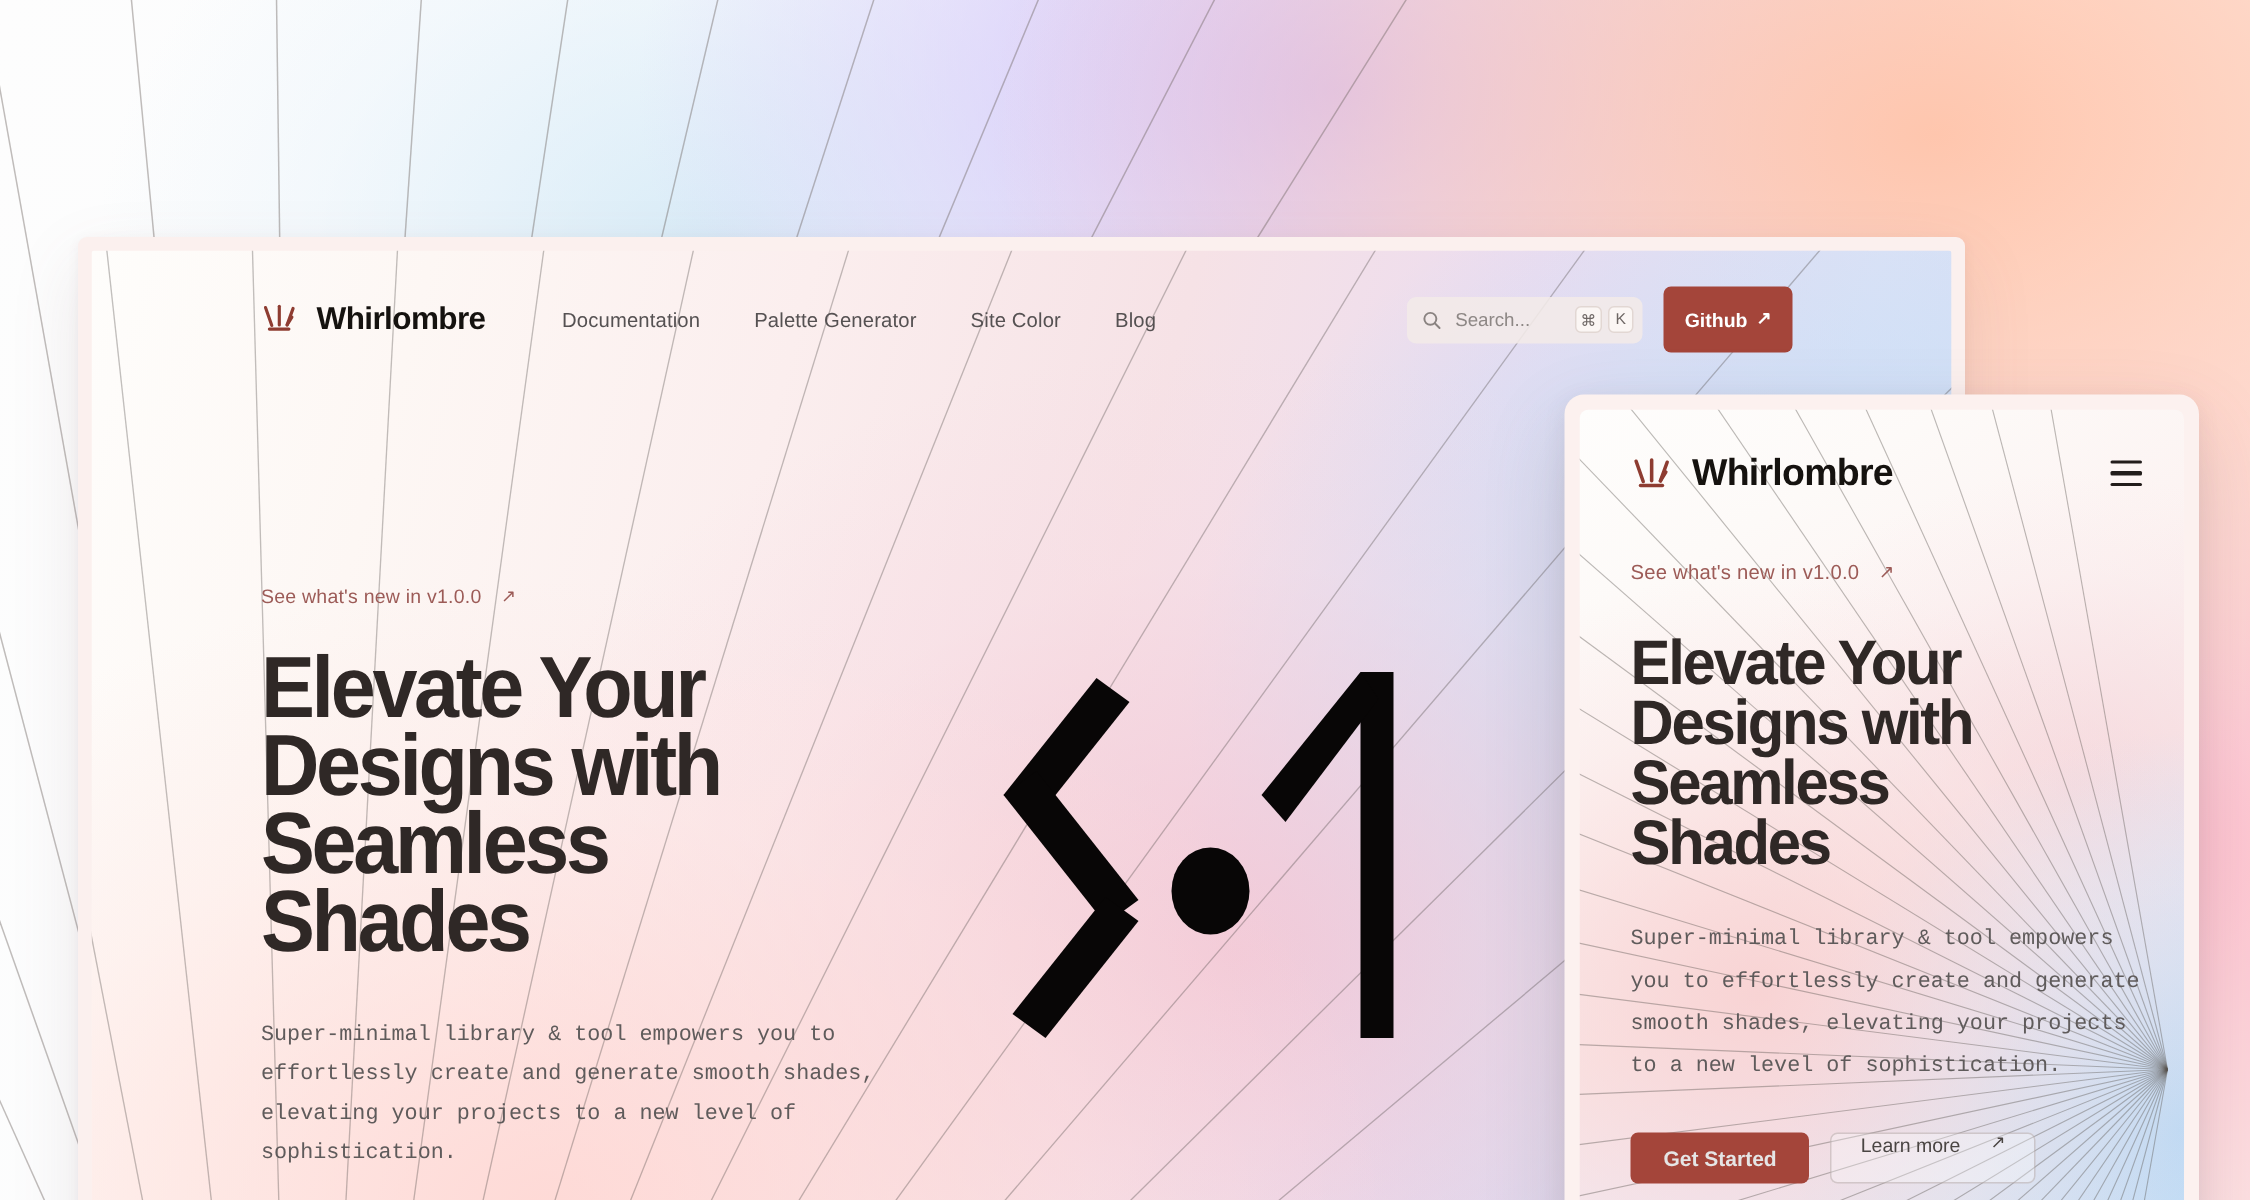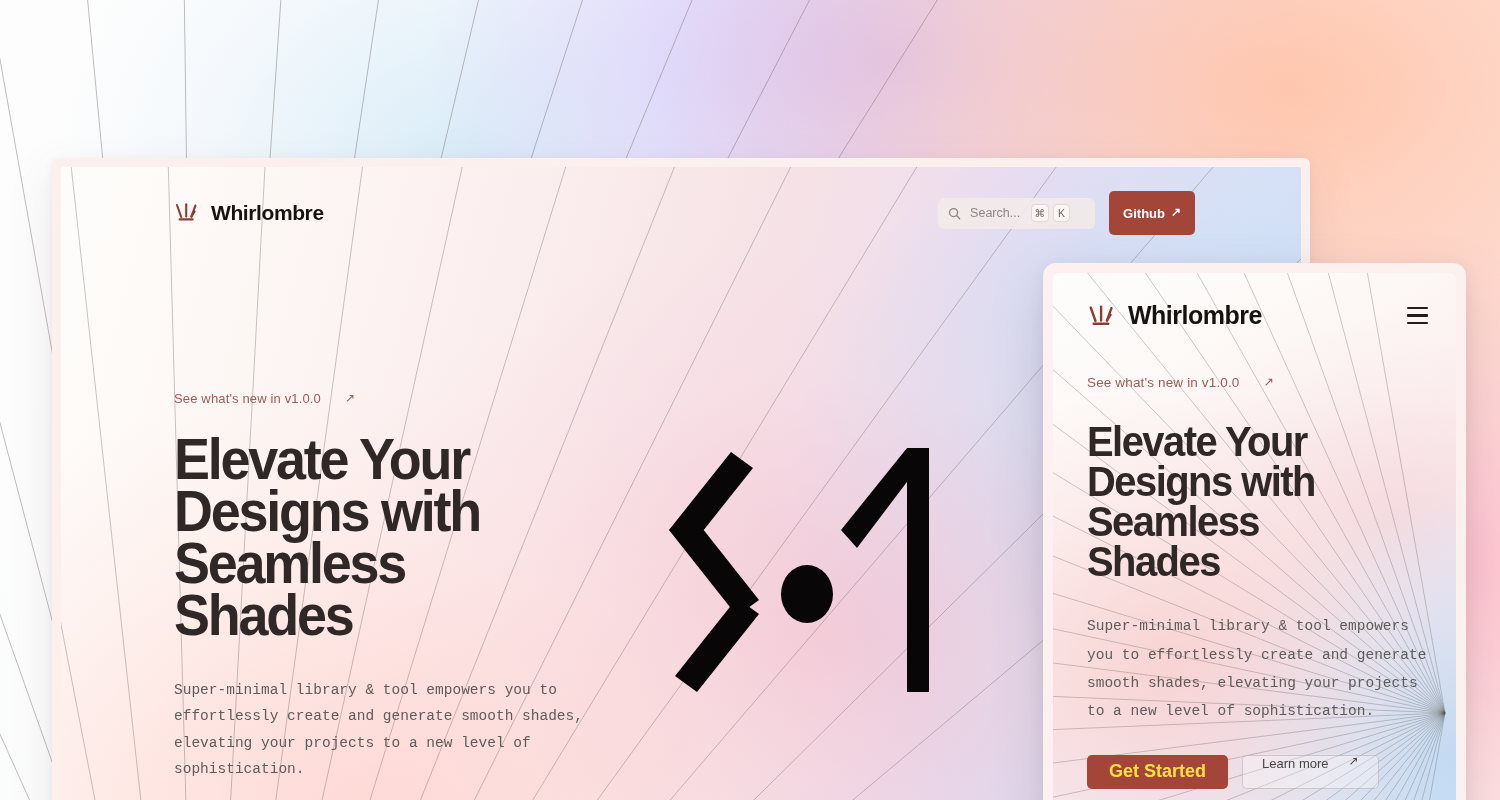--- a/index.html
+++ b/index.html
@@ -67,21 +67,21 @@
     font-size:13.5px; color:#555152; letter-spacing:0.1px; cursor:pointer;
   }
 
   .nav-right { margin-left:auto; display:flex; align-items:center; gap:14px; margin-right:106px; }
 
   .search-box {
     display:flex; align-items:center; gap:9px;
     width:157px; height:31px;
     background:rgba(243,235,232,0.88);
     border-radius:6px;
-    padding:0 25px 0 10px;
+    padding:0 6px 0 10px;
     cursor:text;
     justify-content:flex-end;
   }
   .search-text { font-size:12.5px; color:#8d8785; flex:1; }
   .kbd-group { display:flex; gap:4px; }
   .kbd {
     min-width:17px; height:18px;
     background:#fbf6f4;
     border:1px solid #e2d7d3;
     border-radius:4px;
@@ -98,21 +98,21 @@
     padding:10px 14px;
     display:flex; align-items:center; gap:6px;
     cursor:pointer;
     font-family:"Liberation Sans", sans-serif;
   }
 
   
   #desktop-hero { position:absolute; left:113px; top:222px; width:520px; }
   .eyebrow {
     font-size:13px; color:#9c5b57; letter-spacing:0.15px;
-    display:inline-flex; align-items:center; gap:24px; cursor:pointer;
+    display:inline-flex; align-items:center; gap:13px; cursor:pointer;
   }
   .headline {
     margin-top:26px;
     font-size:58px;
     line-height:0.895;
     font-weight:900;
     letter-spacing:-2.4px;
     color:#2f2826;
     transform:scaleX(0.93);
     transform-origin:left center;
@@ -120,22 +120,22 @@
   .hero-sub {
     margin-top:36px;
     font-size:14.5px;
     line-height:1.83;
     color:#5f5b5b;
     width:492px;
     font-family:Liberation Mono, monospace;
   }
   .hero-btns { margin-top:33px; display:flex; gap:14px; }
   .btn-primary {
-    height:33px; background:#a4453a; color:#fde047;
-    font-size:18px; font-weight:700;
+    height:33px; background:#a4453a; color:#e5e5e5;
+    font-size:14px; font-weight:700;
     border:none; border-radius:5px; padding:0 21px;
     cursor:pointer; font-family:"Liberation Sans", sans-serif;text-align:right;
   }
   .btn-secondary {
     height:33px; background:rgba(255,255,255,0.30);
     color:#4a4543; font-size:13px;
     border:1px solid rgba(165,150,148,0.42);
     border-radius:5px; padding:0 19px;
     display:flex; align-items:flex-start; gap:20px;
     cursor:pointer; font-family:"Liberation Sans", sans-serif;
@@ -277,20 +277,26 @@
               <path d="M3 4 L7.2 16"></path>
               <path d="M12.2 3.2 L12.2 15.6"></path>
               <path d="M21.4 4.6 L17.4 15.6"></path>
               <path d="M17.4 15.6 L20.6 10.4"></path>
               <path d="M5.6 18.4 L18.6 18.4"></path>
             </g>
           </svg>
           <span class="brand-name">Whirlombre</span>
         </div>
 
+        <nav class="nav-links">
+          <span class="nav-link">Documentation</span>
+          <span class="nav-link">Palette Generator</span>
+          <span class="nav-link">Site Color</span>
+          <span class="nav-link">Blog</span>
+        </nav>
 
         <div class="nav-right">
           <div class="search-box">
             <svg width="13" height="13" viewBox="0 0 14 14">
               <circle cx="6" cy="6" r="4.3" fill="none" stroke="#8a8381" stroke-width="1.4"></circle>
               <line x1="9.2" y1="9.2" x2="12.6" y2="12.6" stroke="#8a8381" stroke-width="1.4" stroke-linecap="round"></line>
             </svg>
             <span class="search-text">Search...</span>
             <span class="kbd-group">
               <span class="kbd">⌘</span>

